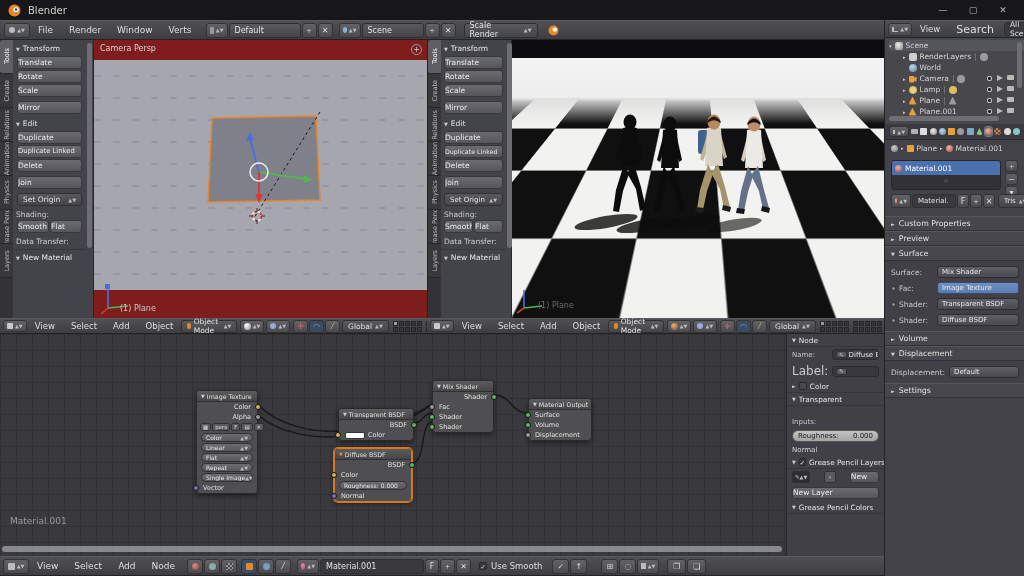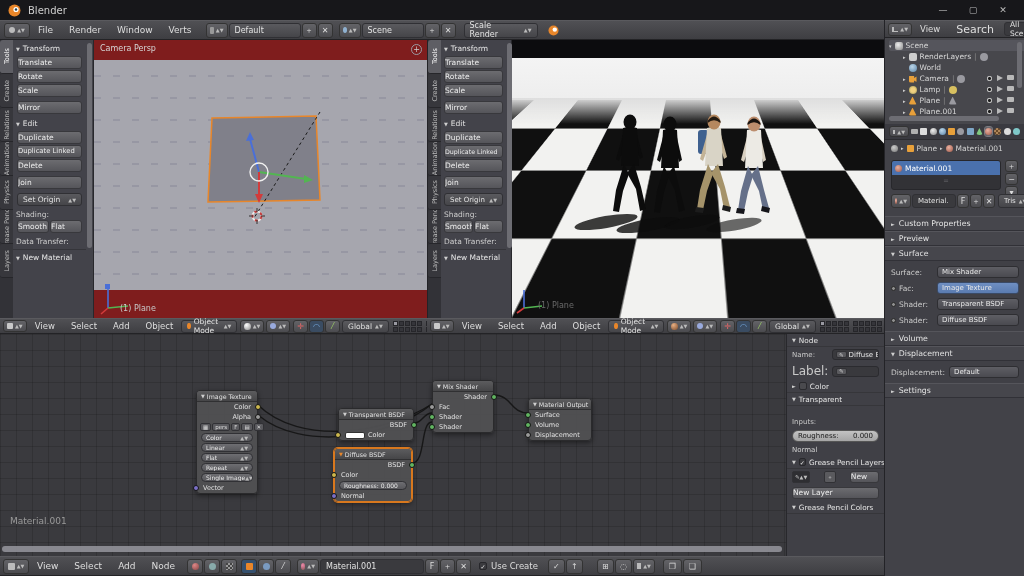--- a/index.html
+++ b/index.html
@@ -688,21 +688,21 @@
       </div>
     <div class="dd" style="width:104px;height:15px;background:#3a3a3e">
         <span>Material.001</span>
       </div>
     <div class="ibtn" style="width:14px">F</div>
     <div class="ibtn" style="width:15px">＋</div>
     <div class="ibtn" style="width:15px">✕</div>
   </div>
   <div class="row" style="gap:4px;margin-left:8px">
     <span class="cbx">✓</span>
-    <span style="font-size:8.5px;color:#dedede">Use Create</span>
+    <span style="font-size:8.5px;color:#dedede">Use Smooth</span>
   </div>
   <div class="ibtn" style="width:17px;margin-left:10px">✓</div>
   <div class="ibtn" style="width:17px;margin-left:1px">↑</div>
   <div class="row" style="gap:1px;margin-left:14px">
     <div class="ibtn" style="width:17px">⊞</div>
     <div class="ibtn" style="width:17px">◌</div>
     <div class="ibtn" style="width:22px">
         <span style="width:6px;height:6px;background:#bbb"></span>
         <span class="ud">▲▼</span>
       </div>

